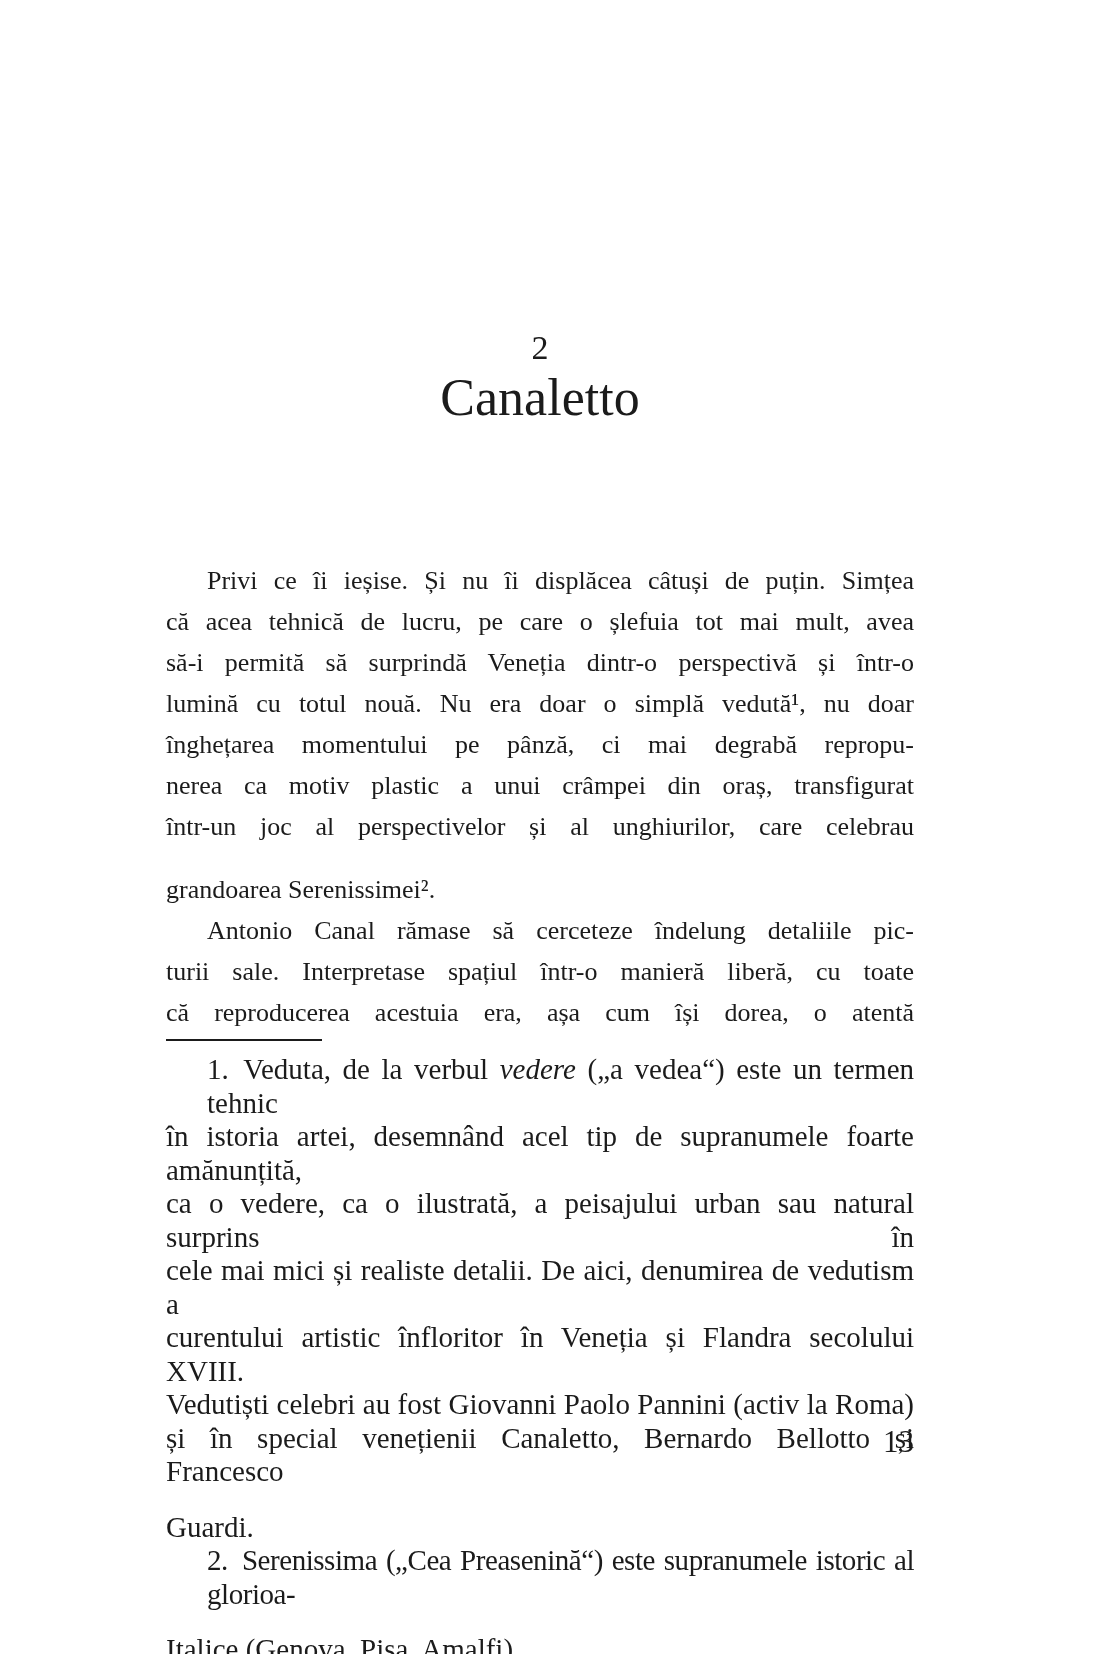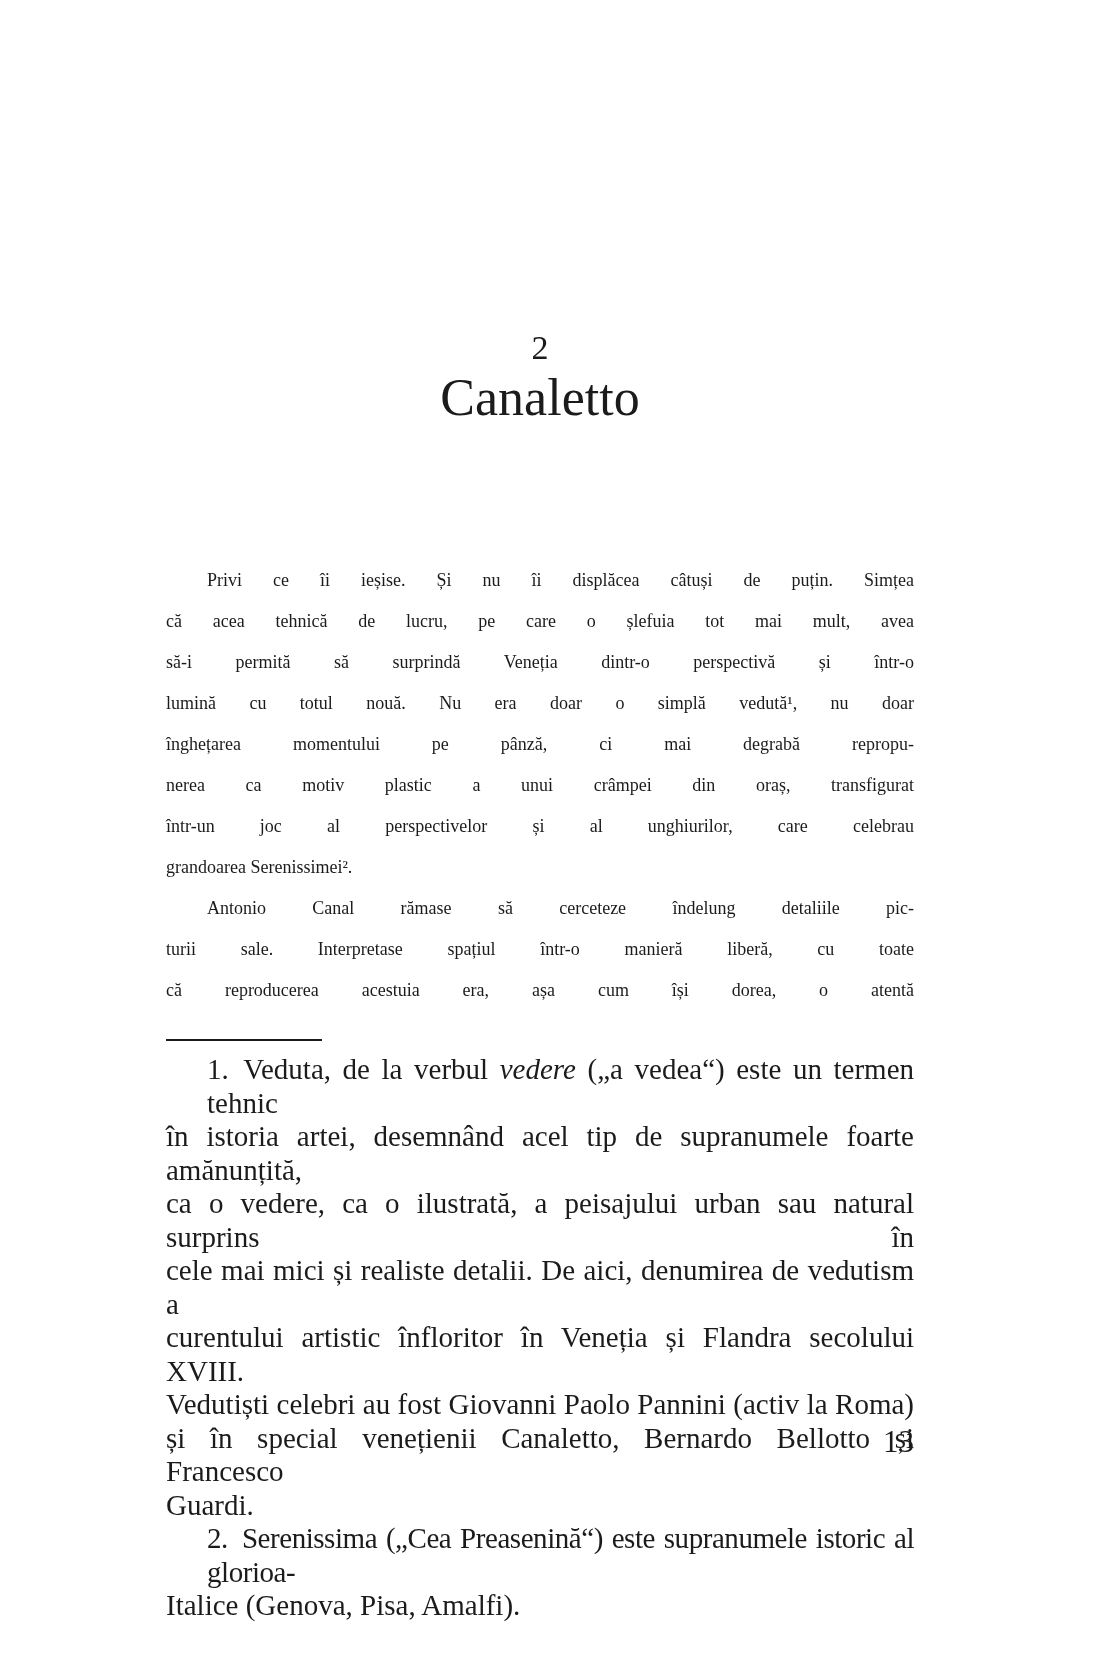--- a/index.html
+++ b/index.html
@@ -23,41 +23,41 @@
   .chapter-title {
     position: absolute;
     top: 372px; left: 166px; width: 748px;
     text-align: center;
     font-size: 52px;
     line-height: 52px;
   }
   .body-text {
     position: absolute;
     top: 560px; left: 166px; width: 748px;
-    font-size: 18px;
+    font-size: 26px;
     line-height: 41px;
   }
   .footnote-rule {
     position: absolute;
     top: 1039px; left: 166px;
     width: 156px; height: 2px;
     background: #1b1b1b;
   }
   .footnotes {
     position: absolute;
     top: 1053px; left: 166px; width: 748px;
     font-size: 29px;
     line-height: 33.5px;
   }
   .line {
     text-align: justify;
     text-align-last: justify;
     white-space: normal;
   }
-  .line.natural { text-align-last: left; }
+  .line.natural { text-align-last: left; margin-top: 22px; }
   .line.indent { padding-left: 41px; }
   .line.tight { letter-spacing: -0.45px; word-spacing: -1px; }
   .italic { font-style: italic; }
   .page-number {
     position: absolute;
     top: 1424px; left: 166px; width: 748px;
     text-align: right;
     font-size: 31px;
     line-height: 36px;
   }

